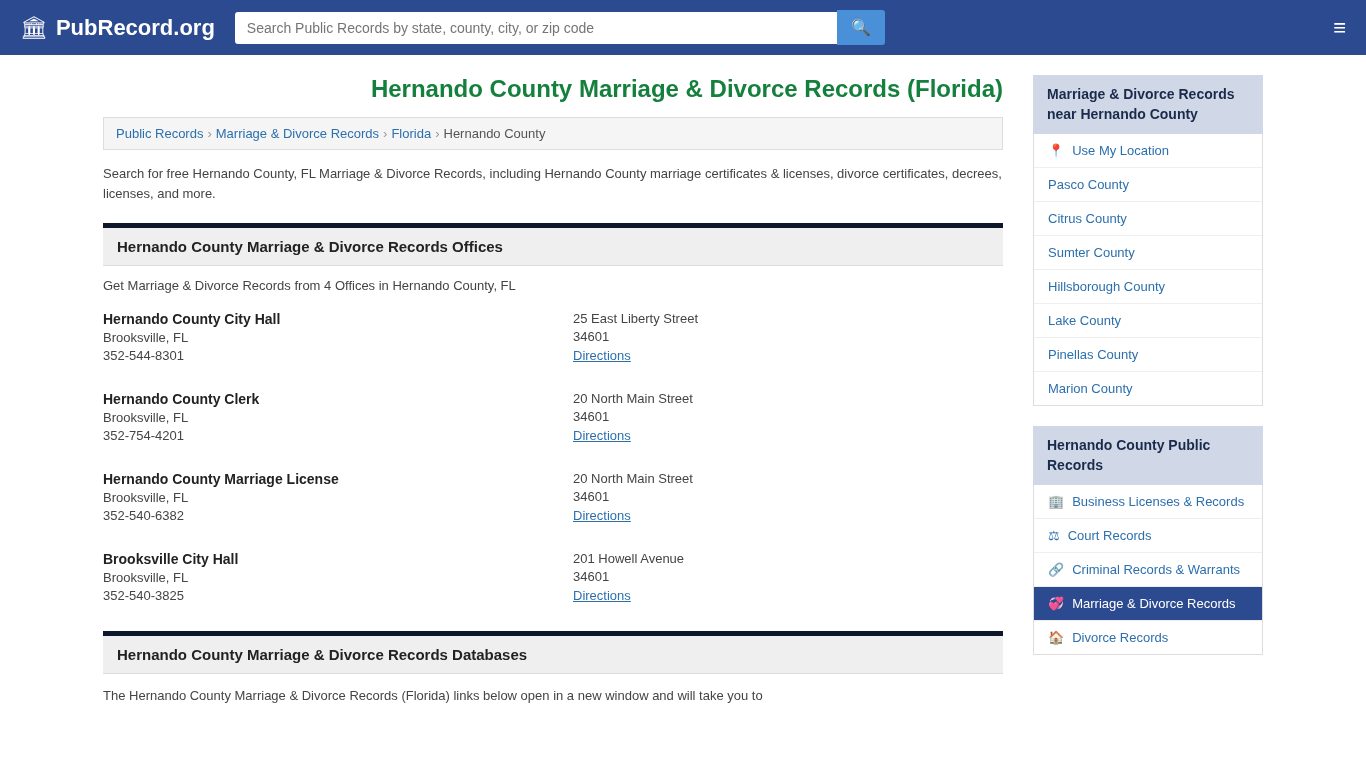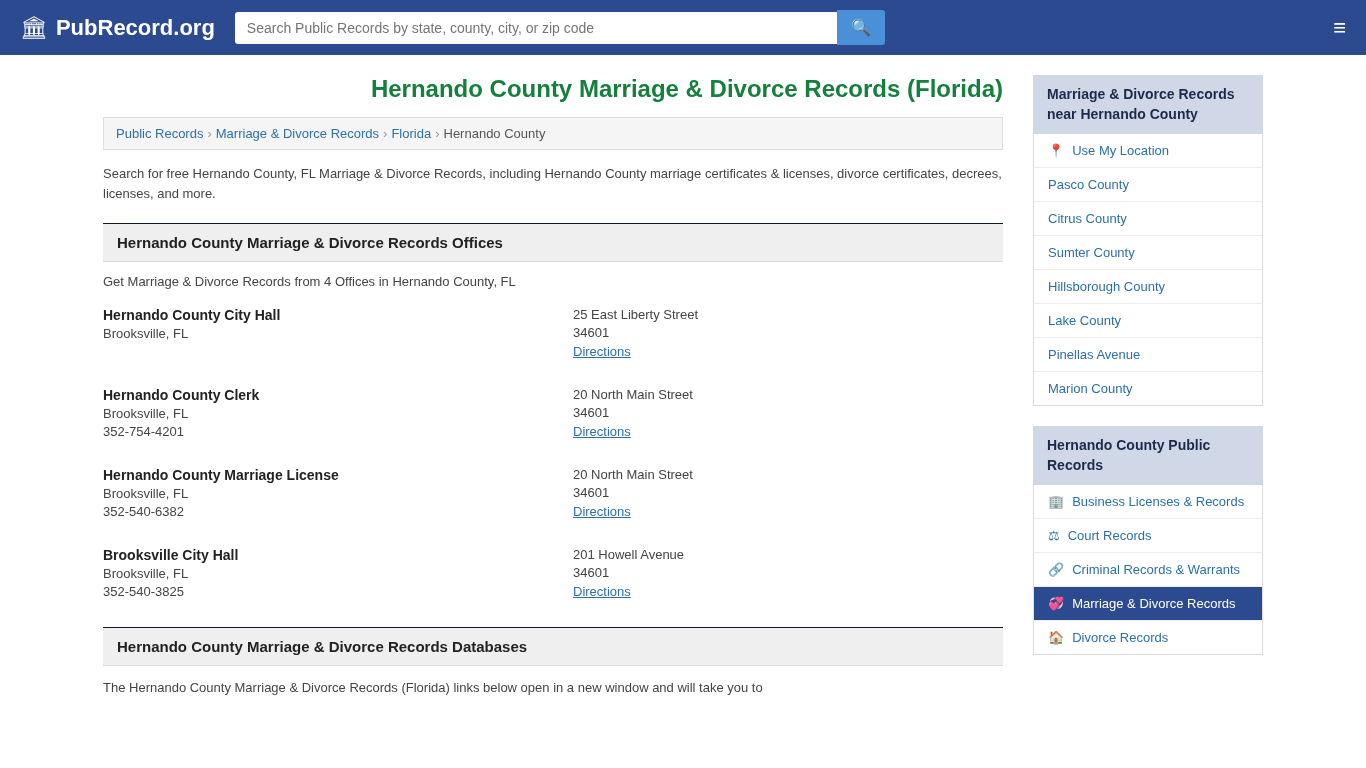--- a/index.html
+++ b/index.html
@@ -107,21 +107,21 @@
     }
 
     
     .section-header {
       background: #efefef;
       padding: 10px 14px;
       font-size: 15px;
       font-weight: bold;
       color: #222;
       margin-bottom: 12px;
-      border-top: 1px solid #0f172a;
+      border-top: 5px solid #0f172a;
       border-bottom: 1px solid #ddd;
     }
 
     .offices-count {
       font-size: 13px;
       color: #444;
       margin-bottom: 18px;
     }
 
     
@@ -272,20 +272,21 @@
 
     <p class="description">Search for free Hernando County, FL Marriage &amp; Divorce Records, including Hernando County marriage certificates &amp; licenses, divorce certificates, decrees, licenses, and more.</p>
 
     <div class="section-header">Hernando County Marriage &amp; Divorce Records Offices</div>
     <p class="offices-count">Get Marriage &amp; Divorce Records from 4 Offices in Hernando County, FL</p>
 
     <div class="office-entry">
       <div class="office-left">
         <div class="office-name">Hernando County City Hall</div>
         <div class="office-city">Brooksville, FL</div>
+        <div class="office-phone">352-544-8301</div>
       </div>
       <div class="office-right">
         <div class="office-address">25 East Liberty Street</div>
         <div class="office-zip">34601</div>
         <a class="directions-link" href="#">Directions</a>
       </div>
     </div>
 
     <div class="office-entry">
       <div class="office-left">
@@ -361,21 +362,21 @@
           <span>Hillsborough County</span>
         </a>
       </li>
       <li>
         <a href="#">
           <span>Lake County</span>
         </a>
       </li>
       <li>
         <a href="#">
-          <span>Pinellas Avenue</span>
+          <span>Pinellas County</span>
         </a>
       </li>
       <li>
         <a href="#">
           <span>Marion County</span>
         </a>
       </li>
     </ul>
 
     <div class="sidebar-pub-section-title">Hernando County Public Records</div>

